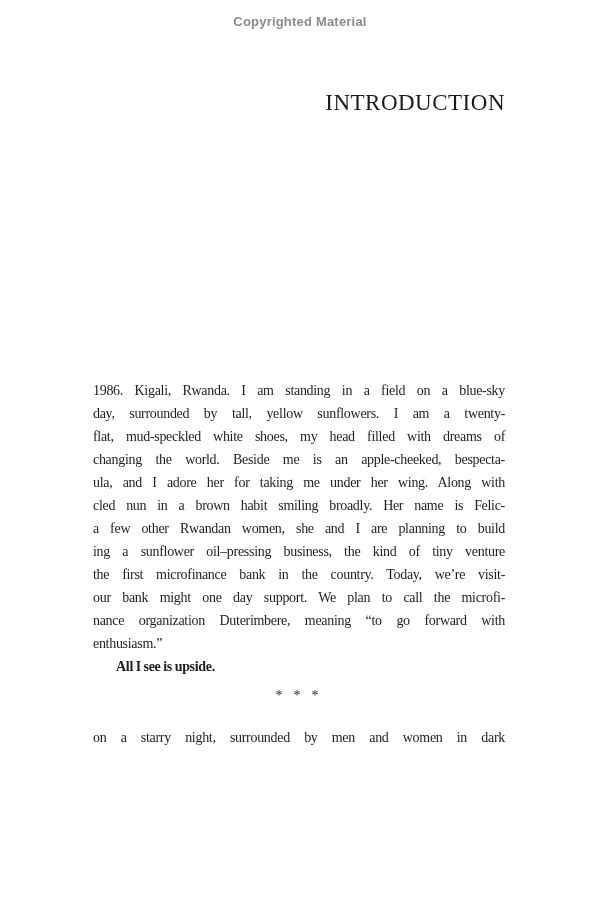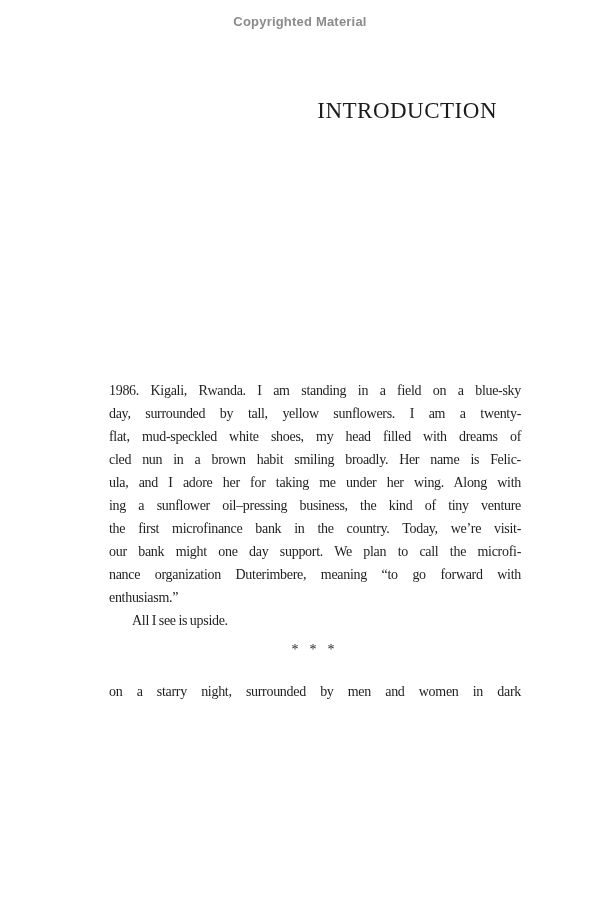--- a/index.html
+++ b/index.html
@@ -26,72 +26,73 @@
     font-size: 13px;
     letter-spacing: 0.2px;
     color: var(--copyright-text, #8b8b8b);
   }
   .copyright.top { top: 14px; }
   .copyright.bottom { top: 864px; }
   .chapter-title {
     position: absolute;
     top: 90px;
     right: 95px;
-    margin: 8px;
+    margin: 0;
     font-family: "Liberation Serif", serif;
     font-weight: normal;
     font-size: 23px;
     letter-spacing: 0.5px;
     color: #1b1b1b;
     white-space: nowrap;
   }
   .body-text {
     position: absolute;
     top: 379px;
     left: 93px;
     width: 412px;
     font-size: 14px;
     line-height: 23px;
     letter-spacing: -0.3px;
     word-spacing: -0.5px;
     color: var(--body-text, #1e1e1e);
-    margin-left: 16px;
   }
   .para { margin: 0; }
   .line {
     white-space: nowrap;
     overflow: visible;
   }
   .line.just {
     text-align: justify;
     text-align-last: justify;
   }
-  .line.indent { padding-left: 23px; }
+  .line.indent { padding-left: 23px; font-weight: bold; }
   .divider {
     text-align: center;
     letter-spacing: 4px;
     font-size: 14px;
     margin: 6px 0 19px 0;
   }
 </style>
 </head>
 <body>
 
 <div class="page">
   <div class="copyright top">Copyrighted Material</div>
 
   <h1 class="chapter-title">INTRODUCTION</h1>
 
   <div class="body-text">
       <div class="para">
         <div class="line just">1986. Kigali, Rwanda. I am standing in a field on a blue-sky</div>
         <div class="line just">day, surrounded by tall, yellow sunflowers. I am a twenty-</div>
         <div class="line just">flat, mud-speckled white shoes, my head filled with dreams of</div>
+        <div class="line just">changing the world. Beside me is an apple-cheeked, bespecta-</div>
+        <div class="line just">ula, and I adore her for taking me under her wing. Along with</div>
         <div class="line just">cled nun in a brown habit smiling broadly. Her name is Felic-</div>
-        <div class="line just">ula, and I adore her for taking me under her wing. Along with</div>
+        <div class="line just">a few other Rwandan women, she and I are planning to build</div>
         <div class="line just">ing a sunflower oil–pressing business, the kind of tiny venture</div>
         <div class="line just">the first microfinance bank in the country. Today, we’re visit-</div>
         <div class="line just">our bank might one day support. We plan to call the microfi-</div>
         <div class="line just">nance organization Duterimbere, meaning “to go forward with</div>
         <div class="line">enthusiasm.”</div>
       </div>
       <div class="para">
         <div class="line indent">All I see is upside.</div>
       </div>
       <div class="divider">* * *</div>

